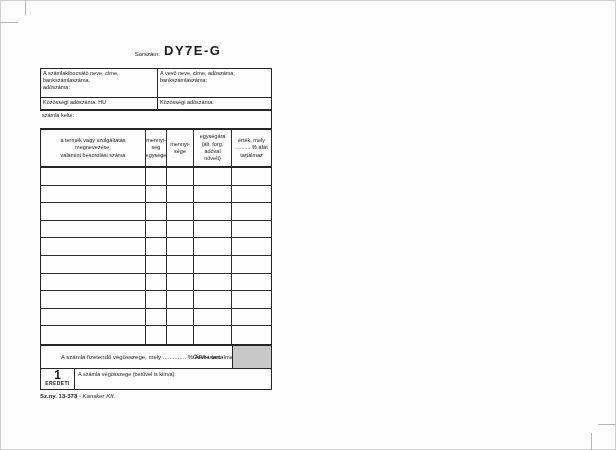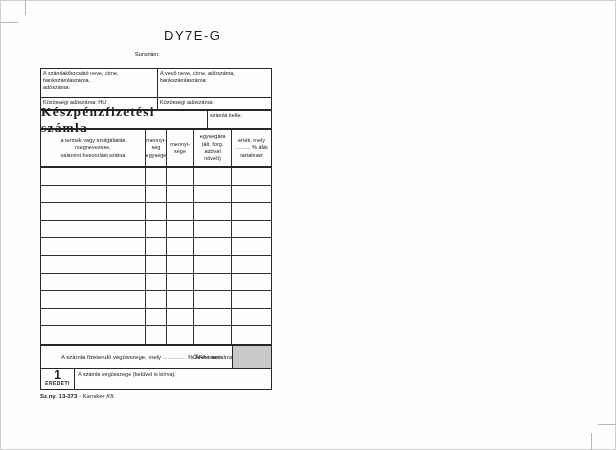--- a/index.html
+++ b/index.html
@@ -9,21 +9,21 @@
     font-family:"Liberation Sans", sans-serif; color:#1b1b1b; overflow:hidden;
     outline:1px solid #cfcfcf; outline-offset:-1px;
   }
   .mark { position:absolute; background:#b5b5b5; }
   .mark.tl-v { left:25px; top:0; width:1px; height:15px; }
   .mark.tl-h { left:0; top:22px; width:18px; height:1px; }
   .mark.br-h { left:598px; top:424px; width:18px; height:1px; }
   .mark.br-v { left:591px; top:433px; width:1px; height:17px; }
 
   .serial-label { position:absolute; left:118px; top:51px; width:42px; text-align:right; font-size:6px; }
-  .serial-value { position:absolute; left:164px; top:28px; font-size:13px; letter-spacing:1.5px; font-weight:400; }
+  .serial-value { position:absolute; left:164px; top:43px; font-size:13px; letter-spacing:1.5px; font-weight:700; }
 
   .parties { position:absolute; left:40px; top:68px; width:232px; height:42px; border:1px solid #262626; display:flex; }
   .party { display:flex; flex-direction:column; }
   .party.issuer { width:117px; border-right:1px solid #262626; }
   .party.buyer { flex:1; }
   .party-label { flex:1; padding:1px 2px; font-size:5.5px; line-height:1.3; white-space:pre-line; }
   .party-tax { border-top:1px solid #262626; font-size:5.5px; padding:1px 2px; height:12px; }
 
   .title-row { position:absolute; left:40px; top:110px; width:232px; height:19px; display:flex; }
   .title-cell { width:168px; border:1px solid #262626; display:flex; align-items:center; justify-content:center;
@@ -72,21 +72,20 @@
 adószáma:</div>
       <div class="party-tax">Közösségi adószáma: HU</div>
     </div>
     <div class="party buyer">
       <div class="party-label">A vevő neve, címe, adószáma, bankszámlaszáma:</div>
       <div class="party-tax">Közösségi adószáma:</div>
     </div>
   </div>
 
   <div class="title-row">
-    <div class="title-cell">Készpénzfizetési számla</div>
     <div class="date-cell">számla kelte:</div>
   </div>
 
   <div class="items-table">
     <div class="tcell h">a termék vagy szolgáltatás
 megnevezése,
 valamint besorolási száma</div>
     <div class="tcell h">mennyi-
 ség
 egysége</div>

